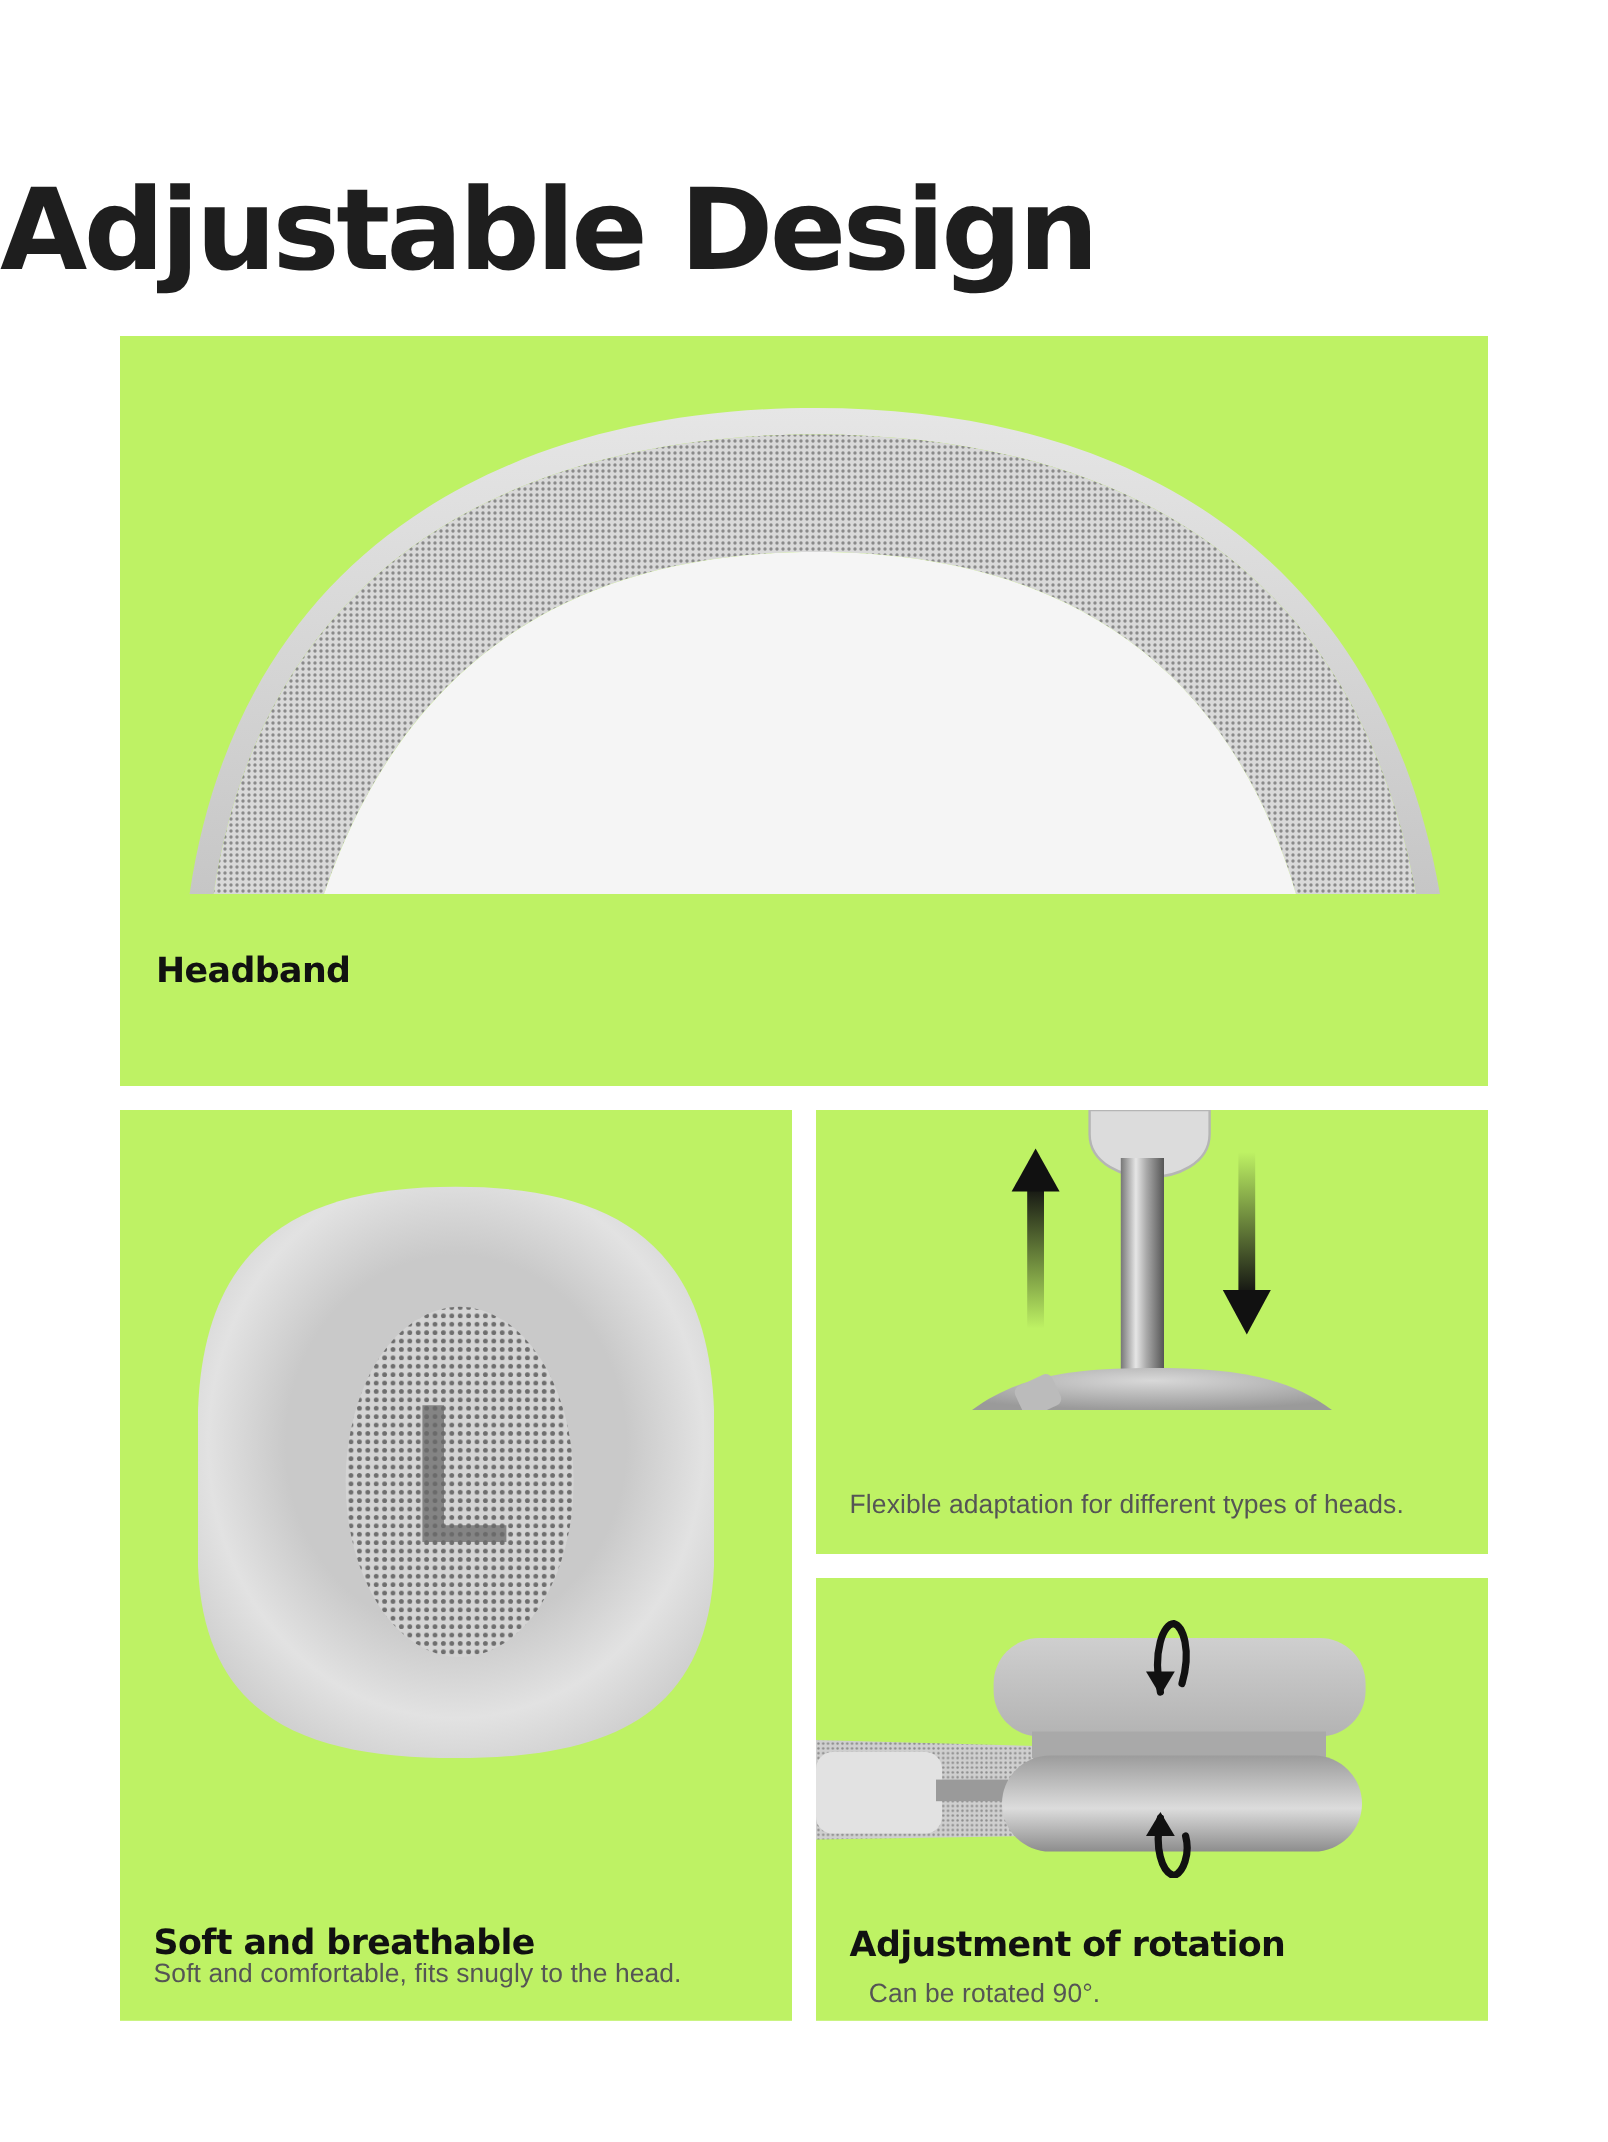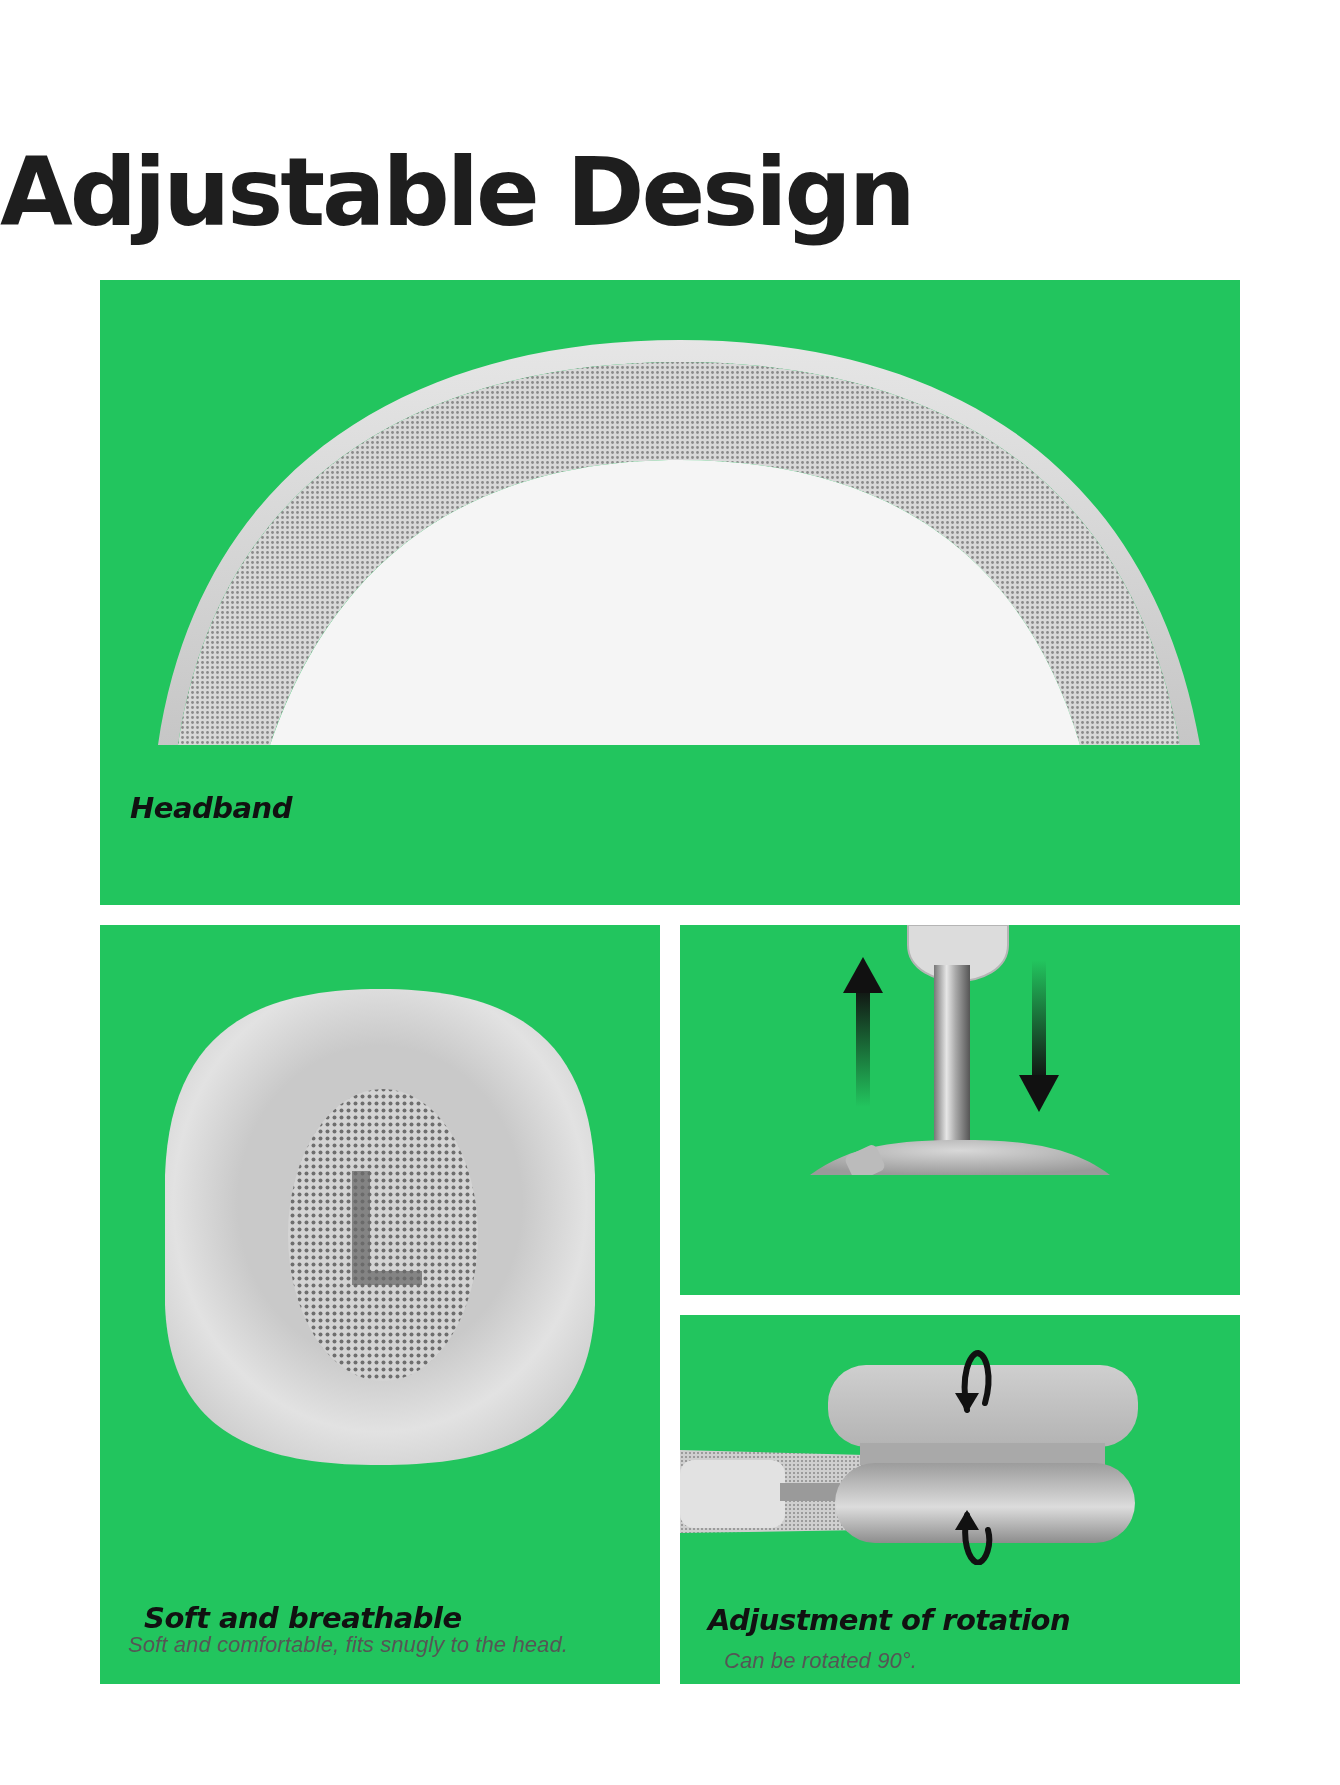--- a/index.html
+++ b/index.html
@@ -5,21 +5,21 @@
   html, body { margin: 0; padding: 0; }
   body {
     width: 1340px; height: 1785px; background: #ffffff; position: relative; overflow: hidden;
     font-family: "Liberation Sans", "DejaVu Sans", sans-serif; color: #1a1a1a;
   }
   .page-title {
     position: absolute; left: 0; top: 78px; width: 1340px; text-align: left;
     font-family: "DejaVu Sans", "Liberation Sans", sans-serif;
     font-weight: bold; font-size: 94px; letter-spacing: -3px; color: #1e1e1e; line-height: 1.1;
   }
-  .panel { position: absolute; background: #22c55e; overflow: hidden; font-style: italic; }
+  .panel { position: absolute; background: #bef264; overflow: hidden; }
   .panel-headband { left: 100px; top: 280px; width: 1140px; height: 625px; }
   .panel-cushion  { left: 100px; top: 925px; width: 560px;  height: 759px; }
   .panel-tele     { left: 680px; top: 925px; width: 560px;  height: 370px; }
   .panel-rotate   { left: 680px; top: 1315px; width: 560px; height: 369px; }
 
   .feat-title {
     position: absolute; font-family: "DejaVu Sans", "Liberation Sans", sans-serif;
     font-weight: bold; font-size: 29px; color: #111; letter-spacing: -0.5px; white-space: nowrap;
   }
   .feat-desc {
@@ -64,21 +64,21 @@
       </radialGradient>
       <pattern id="mesh2" width="7" height="7" patternUnits="userSpaceOnUse">
         <rect width="7" height="7" fill="#d4d4d4"></rect>
         <circle cx="3.5" cy="3.5" r="2" fill="#6e6e6e"></circle>
       </pattern>
     </defs>
     <path d="M 280 64 C 410 64, 490 110, 495 250 L 495 380 C 490 510, 400 540, 280 540 C 160 540, 70 510, 65 380 L 65 250 C 70 110, 150 64, 280 64 Z" fill="url(#cush)"></path>
     <ellipse cx="283" cy="310" rx="95" ry="146" fill="url(#mesh2)"></ellipse>
     <path d="M 252 246 L 270 246 L 270 346 L 322 346 L 322 360 L 252 360 Z" fill="#6a6a6a" opacity="0.75"></path>
   </svg>
-  <h2 class="feat-title" style="left:44px;top:652px;">Soft and breathable</h2>
+  <h2 class="feat-title" style="left:28px;top:652px;">Soft and breathable</h2>
   <p class="feat-desc" style="left:28px;top:704px;margin:0;">Soft and comfortable, fits snugly to the head.</p>
 </section>
 
 <section class="panel panel-tele">
   <svg width="560" height="250" viewBox="0 0 560 250" style="left:0;top:0;">
     <defs>
       <linearGradient id="rod" x1="0" y1="0" x2="1" y2="0">
         <stop offset="0" stop-color="#777"></stop>
         <stop offset="0.35" stop-color="#e6e6e6"></stop>
         <stop offset="0.6" stop-color="#a8a8a8"></stop>
@@ -108,20 +108,21 @@
     <g>
       <rect x="176" y="62" width="14" height="120" fill="url(#upfade)"></rect>
       <polygon points="163,68 203,68 183,32" fill="#111"></polygon>
     </g>
 
     <g>
       <rect x="352" y="35" width="14" height="120" fill="url(#downfade)"></rect>
       <polygon points="339,150 379,150 359,187" fill="#111"></polygon>
     </g>
   </svg>
+  <p class="feat-desc" style="left:28px;top:313px;margin:0;">Flexible adaptation for different types of heads.</p>
 </section>
 
 <section class="panel panel-rotate">
   <svg width="560" height="250" viewBox="0 0 560 250" style="left:0;top:0;">
     <defs>
       <linearGradient id="cupTop" x1="0" y1="0" x2="0" y2="1">
         <stop offset="0" stop-color="#cfcfcf"></stop>
         <stop offset="1" stop-color="#b3b3b3"></stop>
       </linearGradient>
       <linearGradient id="cupBot" x1="0" y1="0" x2="0" y2="1">

